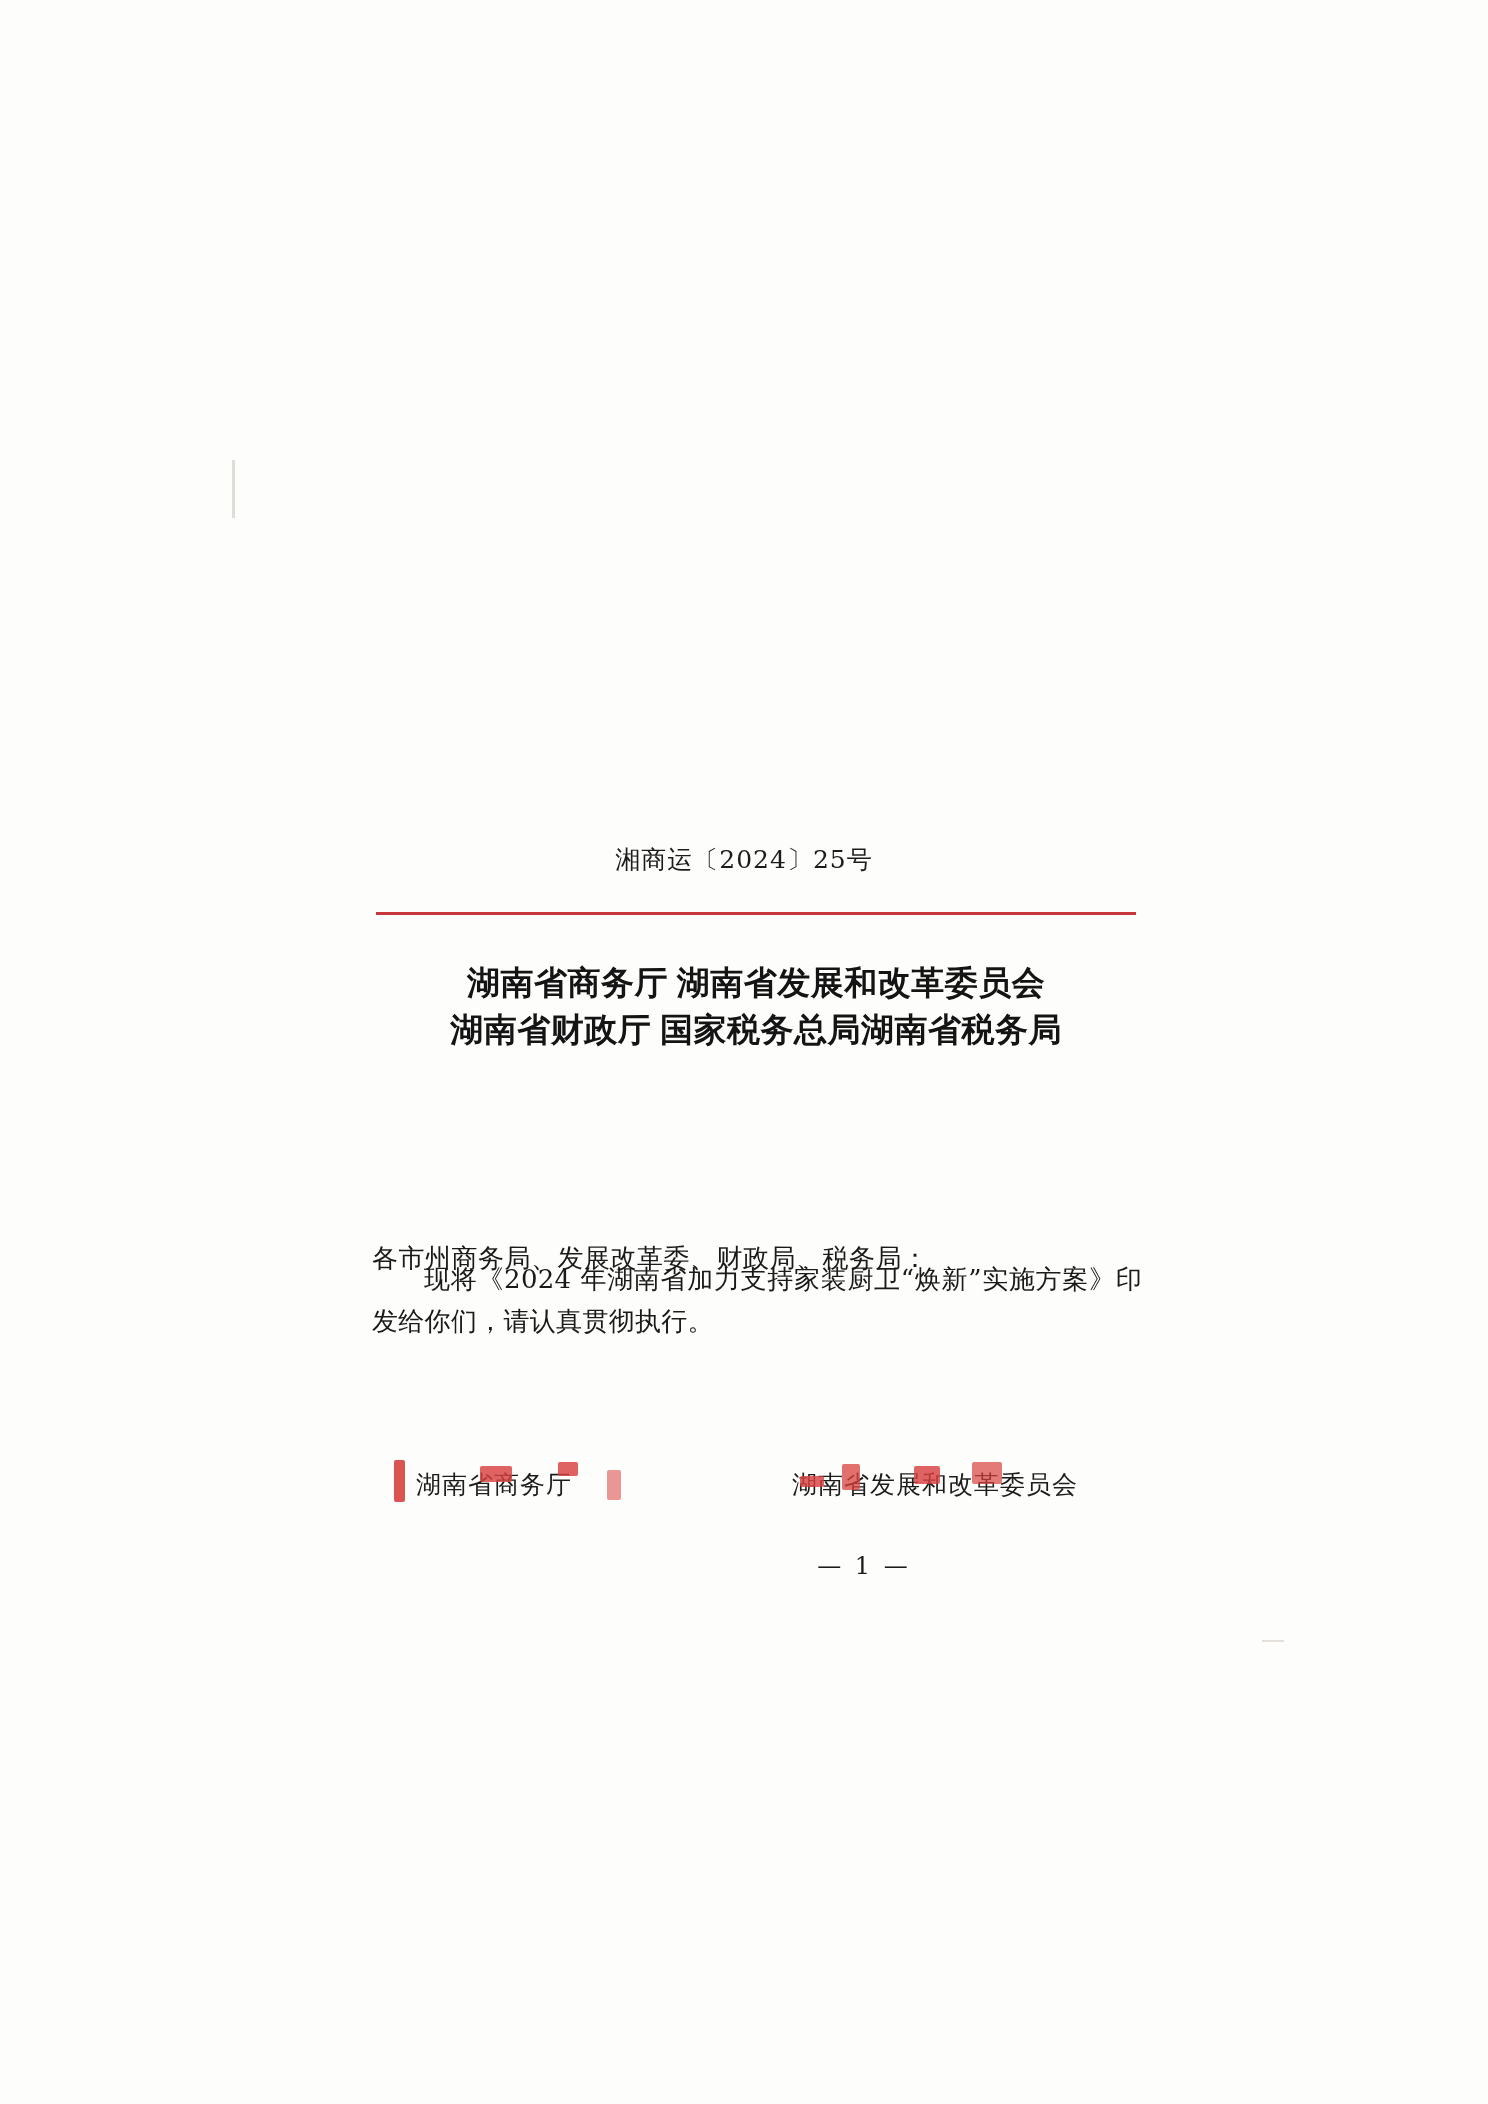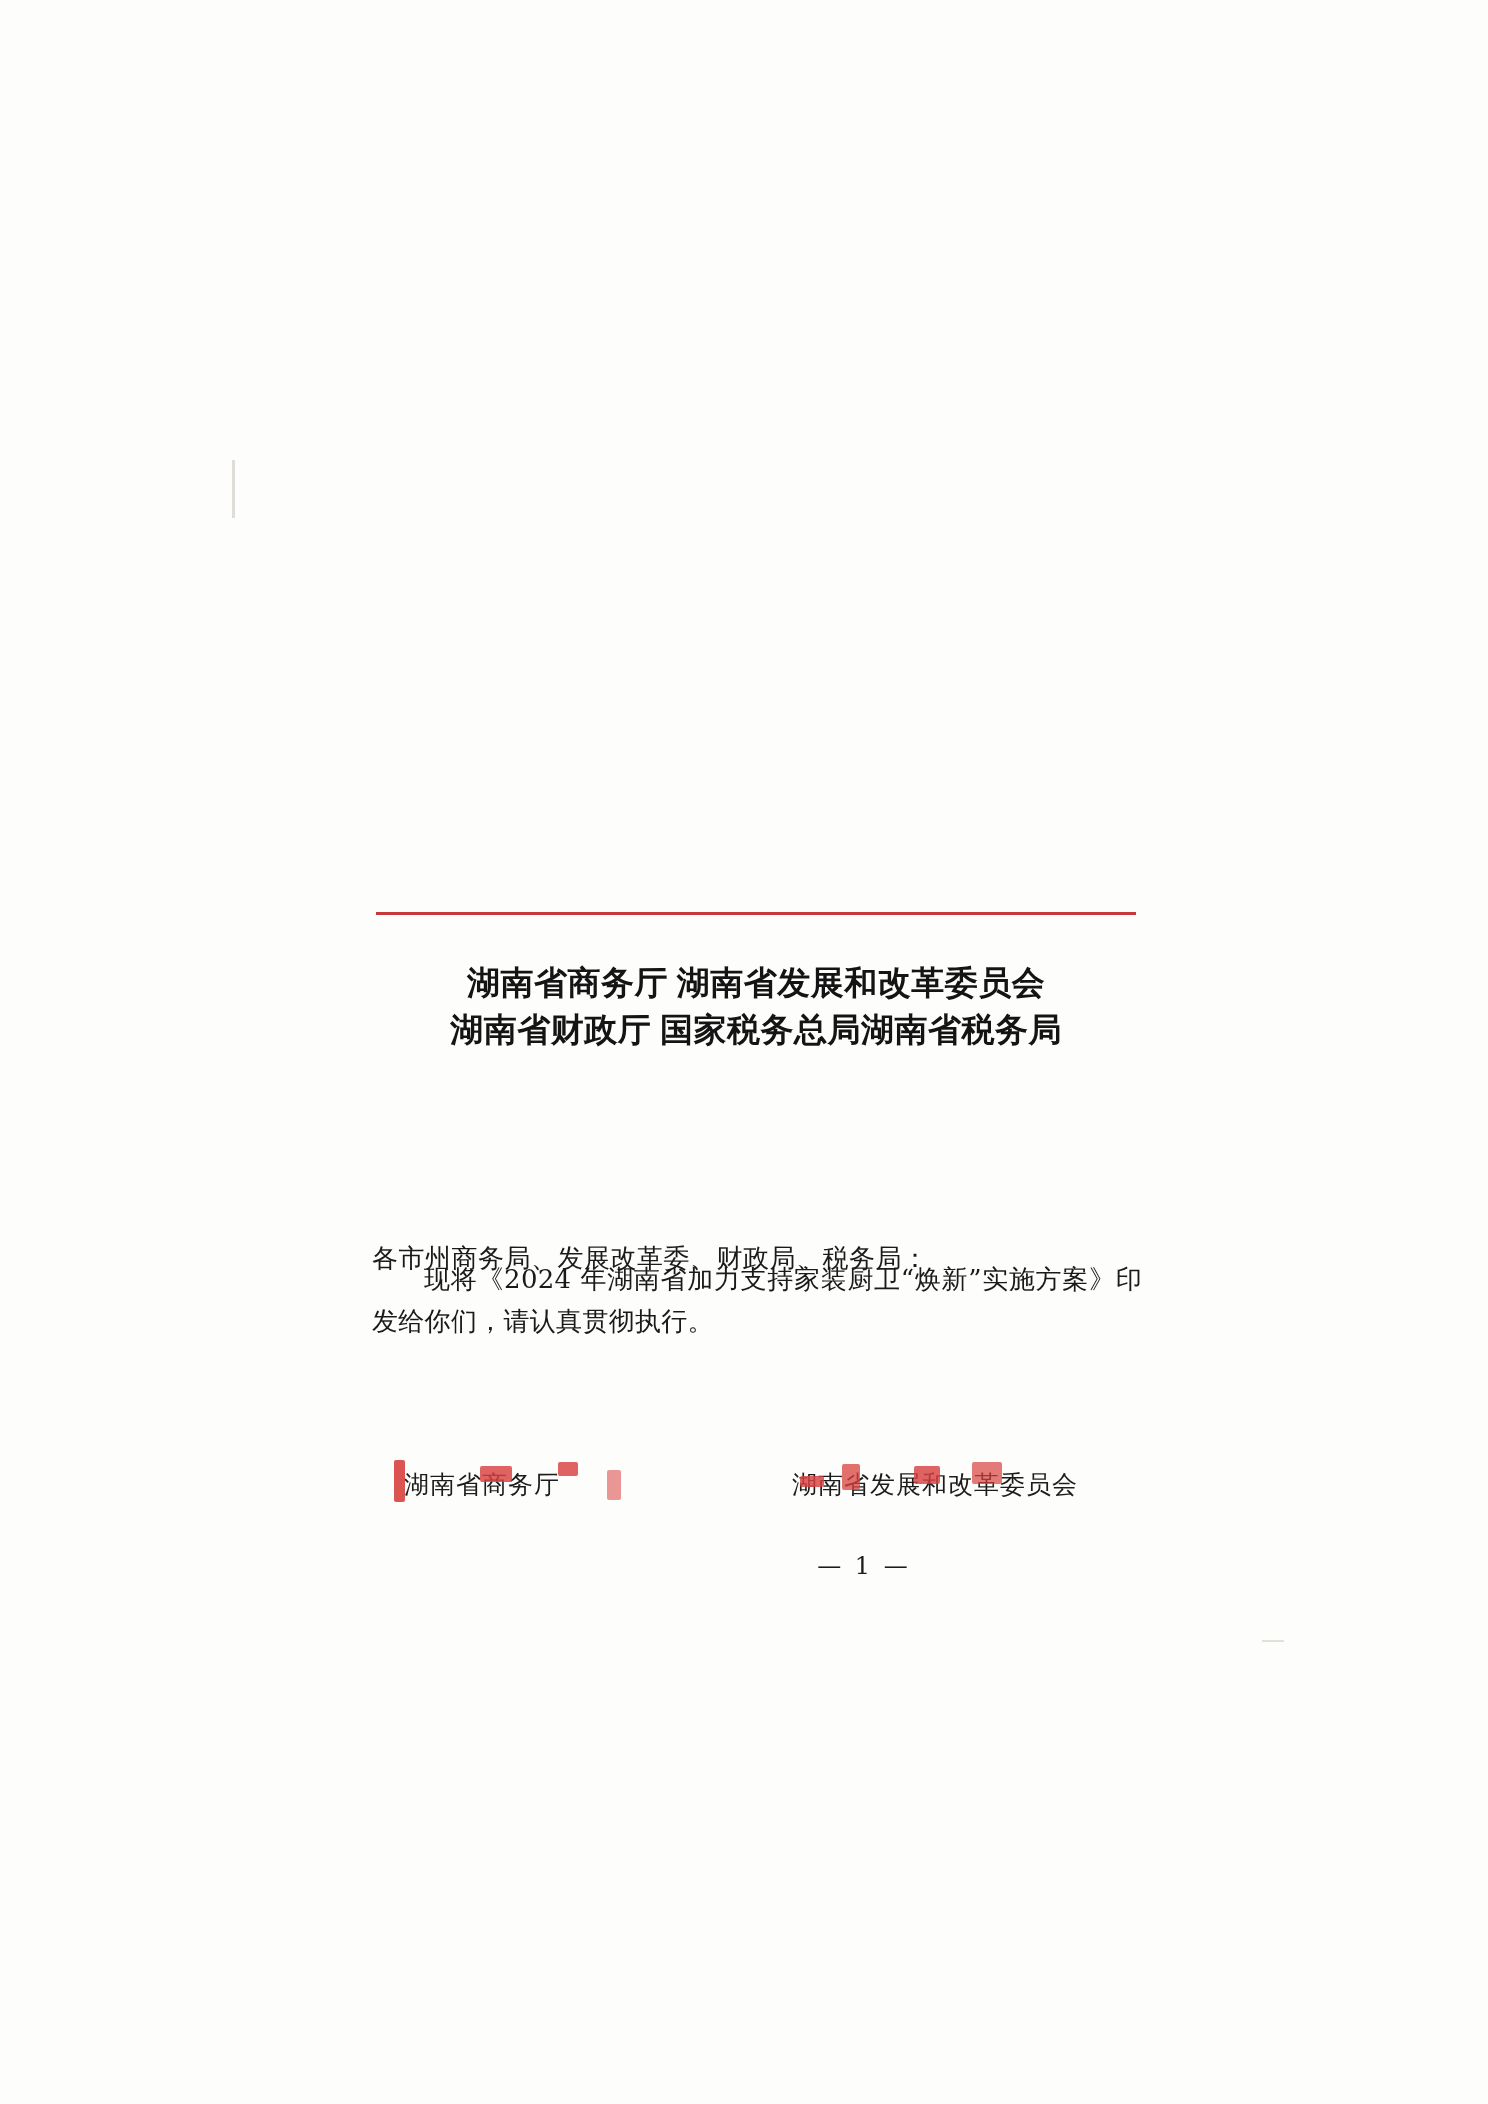--- a/index.html
+++ b/index.html
@@ -109,21 +109,21 @@
     top: 1460px;
     height: 60px;
   }
   .sig {
     position: absolute;
     font-size: 25px;
     color: #1c1c1c;
     letter-spacing: 1px;
     white-space: nowrap;
   }
-  .sig.left { left: 32px; top: 8px; }
+  .sig.left { left: 44px; top: 8px; }
   .sig.right { left: 392px; top: 8px; margin-left: 28px; }
 
   
   .seal {
     position: absolute;
     background: #d8413f;
     opacity: 0.82;
     border-radius: 2px;
   }
   .seal.s1 { left: 22px;  top: 0px;  width: 11px; height: 42px; opacity: .9; }
@@ -151,20 +151,21 @@
   }
 </style>
 </head>
 <body>
 
 <div class="page">
 
   <div class="scan-mark left-tick"></div>
   <div class="scan-mark right-tick"></div>
 
+  <div class="doc-number">湘商运〔2024〕25号</div>
 
   <div class="red-rule"></div>
 
   <div class="title-block">
     <div class="tline">湖南省商务厅 湖南省发展和改革委员会</div>
     <div class="tline">湖南省财政厅 国家税务总局湖南省税务局</div>
   </div>
 
   <div class="recipients">各市州商务局、发展改革委、财政局、税务局：</div>
 

